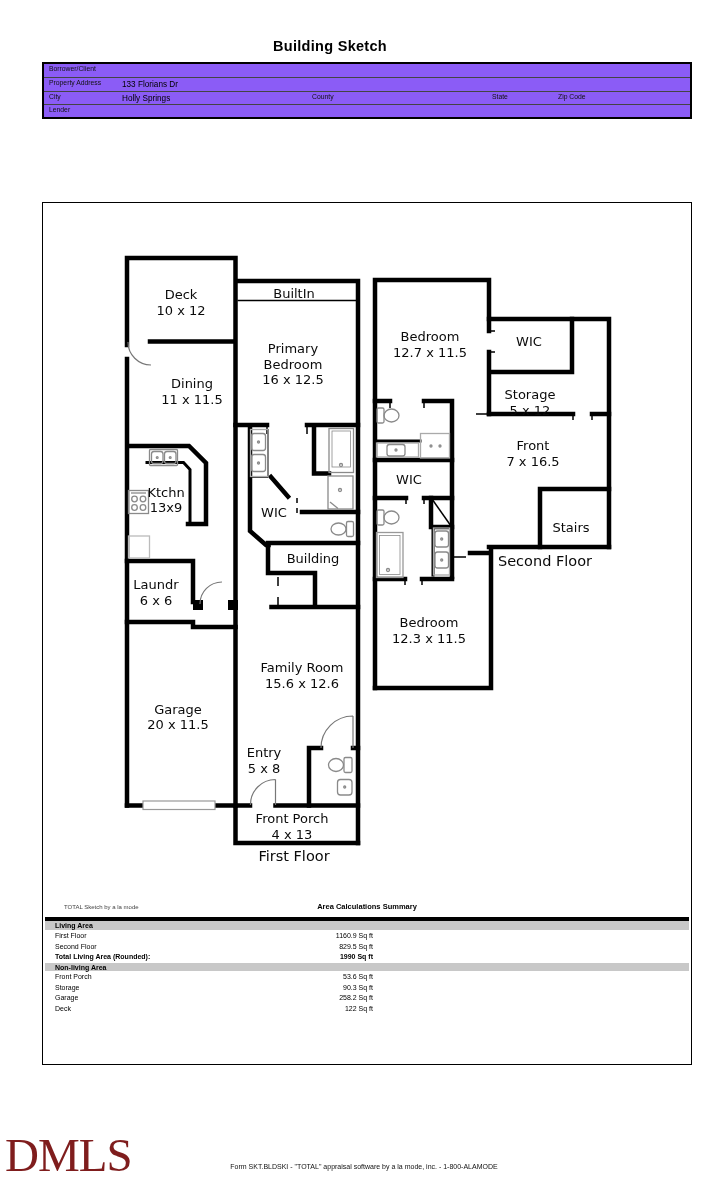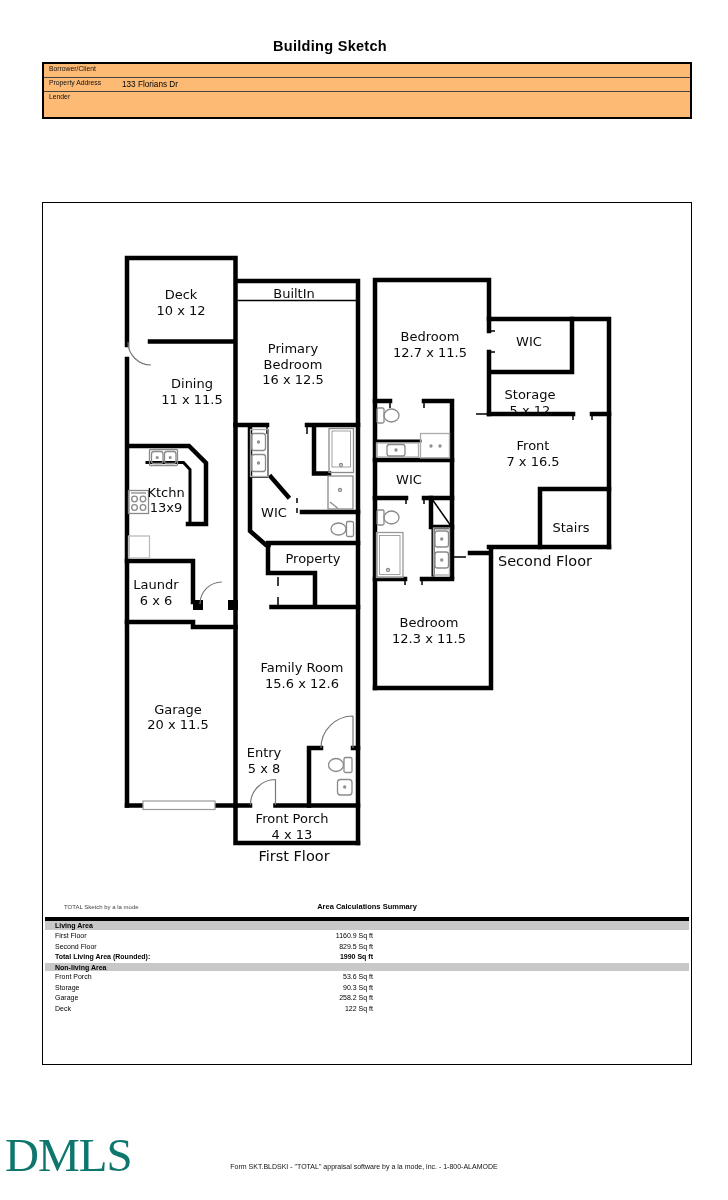--- a/index.html
+++ b/index.html
@@ -1,20 +1,20 @@
 <!DOCTYPE html>
 <html><head>
 <meta charset="utf-8">
 <style>
   html,body{margin:0;padding:0;background:#fff;}
   body{width:728px;height:1200px;position:relative;font-family:"Liberation Sans",sans-serif;color:#000;overflow:hidden;}
   .abs{position:absolute;}
   
   .doc-title{top:38px;left:0;width:660px;text-align:center;font-size:14.5px;font-weight:bold;letter-spacing:.3px;}
-  .client-table{left:42px;top:62px;width:646px;height:53px;border:2px solid #000;background:#fdba74;}
+  .client-table{left:42px;top:62px;width:646px;height:53px;border:2px solid #000;background:#8b5cf6;}
   .ct-row{position:relative;height:12.8px;border-top:1px solid #444;}
   .ct-row:first-child{border-top:none;}
   .ct-label{position:absolute;left:5px;top:1px;font-size:6.8px;color:#111;}
   .ct-value{position:absolute;top:2px;font-size:8.2px;color:#000;}
   
   .sketch-box{left:42px;top:202px;width:648px;height:861px;border:1.5px solid #000;}
   .plan-svg{left:0;top:0;width:728px;height:1200px;pointer-events:none;}
   
   .rlabel{position:absolute;transform:translate(-50%,-50%);text-align:center;font-family:"DejaVu Sans",sans-serif;font-size:13px;line-height:15.5px;color:#0a0a0a;white-space:nowrap;}
   .rlabel.sm{font-size:13px;}
@@ -22,35 +22,42 @@
   
   .sum-watermark{left:64px;top:903.5px;font-size:6px;color:#444;}
   .sum-title{left:44px;top:902px;width:646px;text-align:center;font-size:7.5px;font-weight:bold;}
   .sum-bar{left:45px;top:917px;width:644px;height:3.5px;background:#000;}
   .sum-band{left:45px;width:644px;height:8.8px;background:#c8c8c8;font-size:7px;font-weight:bold;line-height:9px;padding-left:10px;box-sizing:border-box;}
   .sum-row{left:45px;width:644px;height:10.5px;font-size:7px;line-height:10.5px;}
   .sum-row .lbl{position:absolute;left:10px;top:0;}
   .sum-row .val{position:absolute;left:0;top:0;width:328px;text-align:right;}
   .sum-row.bold{font-weight:bold;}
   
-  .logo{left:5px;top:1128px;font-family:"Liberation Serif",serif;font-size:47px;font-weight:400;letter-spacing:-1px;color:#0f766e;}
+  .logo{left:5px;top:1128px;font-family:"Liberation Serif",serif;font-size:47px;font-weight:400;letter-spacing:-1px;color:#7f1d1d;}
   .form-line{left:0;top:1163px;width:728px;text-align:center;font-size:7px;color:#111;}
 </style>
 </head>
 <body>
 
 <div class="abs doc-title">Building Sketch</div>
 
 <div class="abs client-table">
   <div class="ct-row">
     <span class="ct-label">Borrower/Client</span>
   </div>
   <div class="ct-row">
     <span class="ct-label">Property Address</span>
     <span class="ct-value" style="left:78px;">133 Florians Dr</span>
+  </div>
+  <div class="ct-row">
+    <span class="ct-label">City</span>
+    <span class="ct-value" style="left:78px;">Holly Springs</span>
+    <span class="ct-label" style="left:268px;">County</span>
+    <span class="ct-label" style="left:448px;">State</span>
+    <span class="ct-label" style="left:514px;">Zip Code</span>
   </div>
   <div class="ct-row">
     <span class="ct-label">Lender</span>
   </div>
 </div>
 
 <div class="abs sketch-box"></div>
 
 <svg class="abs plan-svg" viewBox="0 0 728 1200" xmlns="http://www.w3.org/2000/svg">
   <g stroke="#000" stroke-width="4.5" fill="none" stroke-linecap="square">
@@ -193,21 +200,21 @@
 </div>
 <div class="rlabel" style="left:192px;top:391px;">
   <div>Dining</div>
   <div>11 x 11.5</div>
 </div>
 <div class="rlabel" style="left:166px;top:499.5px;">
   <div>Ktchn</div>
   <div>13x9</div>
 </div>
 <div class="rlabel" style="left:274px;top:513px;">WIC</div>
-<div class="rlabel" style="left:313px;top:558.5px;">Property</div>
+<div class="rlabel" style="left:313px;top:558.5px;">Building</div>
 <div class="rlabel" style="left:156px;top:592px;">
   <div>Laundr</div>
   <div>6 x 6</div>
 </div>
 <div class="rlabel" style="left:178px;top:716.5px;">
   <div>Garage</div>
   <div>20 x 11.5</div>
 </div>
 <div class="rlabel" style="left:302px;top:675px;">
   <div>Family Room</div>

